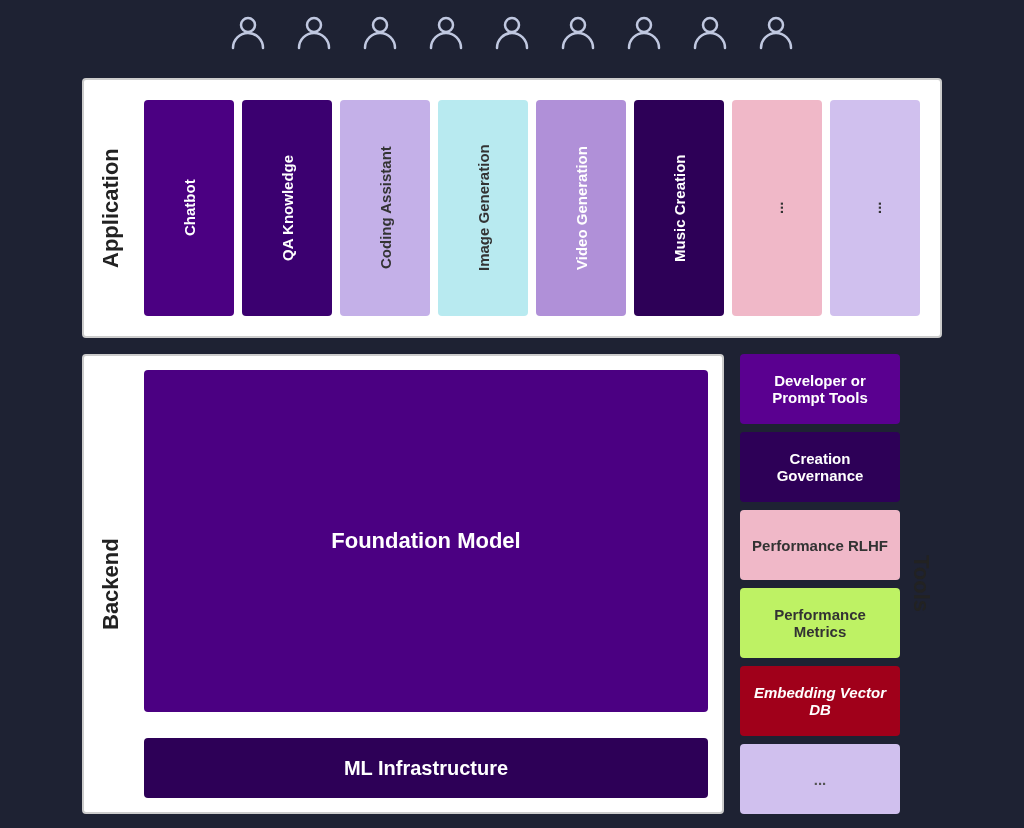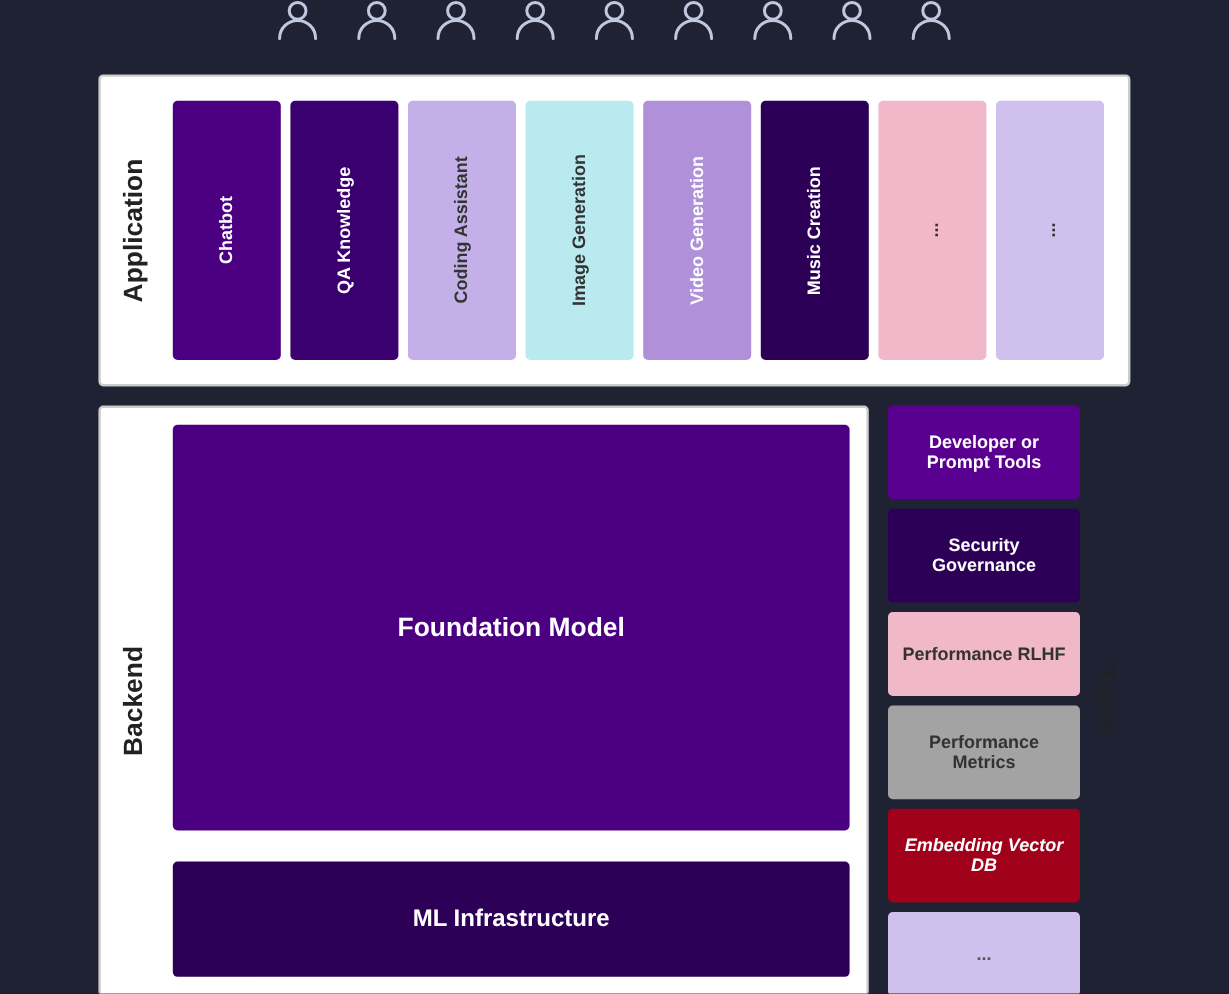--- a/index.html
+++ b/index.html
@@ -115,21 +115,21 @@
       align-items: center;
       justify-content: center;
       color: white;
       font-size: 22px;
       font-weight: 600;
     }
 
     .ml-infra-box {
       background: #2d0057;
       border-radius: 4px;
-      height: 96px;
+      height: 60px;
       display: flex;
       align-items: center;
       justify-content: center;
       color: white;
       font-size: 20px;
       font-weight: 600;
     }
 
     
     .tools-section {
@@ -147,21 +147,21 @@
 
     .tool-card {
       border-radius: 4px;
       display: flex;
       align-items: center;
       justify-content: center;
       text-align: center;
       font-size: 15px;
       font-weight: 600;
       color: white;
-      padding: 22px 10px;
+      padding: 10px 10px;
       min-height: 70px;
     }
 
     .tools-label {
       writing-mode: vertical-rl;
       font-size: 22px;
       font-weight: bold;
       color: #222;
       padding: 10px 8px;
       display: flex;
@@ -237,23 +237,23 @@
         </div>
         <div class="ml-infra-box">
           <span>ML Infrastructure</span>
         </div>
       </div>
     </div>
 
     <div class="tools-section">
       <div class="tools-cards" id="tools-cards">
           <div class="tool-card" style="background-color: rgb(90, 0, 144);">Developer or Prompt Tools</div>
-          <div class="tool-card" style="background-color: rgb(45, 0, 87);">Security Governance</div>
+          <div class="tool-card" style="background-color: rgb(45, 0, 87);">Creation Governance</div>
           <div class="tool-card" style="background-color: rgb(240, 184, 200); color: rgb(51, 51, 51);">Performance RLHF</div>
-          <div class="tool-card" style="background-color: #a3a3a3; color: rgb(51, 51, 51);">Performance Metrics</div>
+          <div class="tool-card" style="background-color: #bef264; color: rgb(51, 51, 51);">Performance Metrics</div>
           <div class="tool-card" style="background-color: rgb(160, 0, 26); font-style: italic;">Embedding Vector DB</div>
           <div class="tool-card" style="background-color: rgb(208, 192, 238); color: rgb(85, 85, 85);">...</div>
         </div>
       <div class="tools-label">Tools</div>
     </div>
 
   </div>
 </div>
 
 </body></html>

